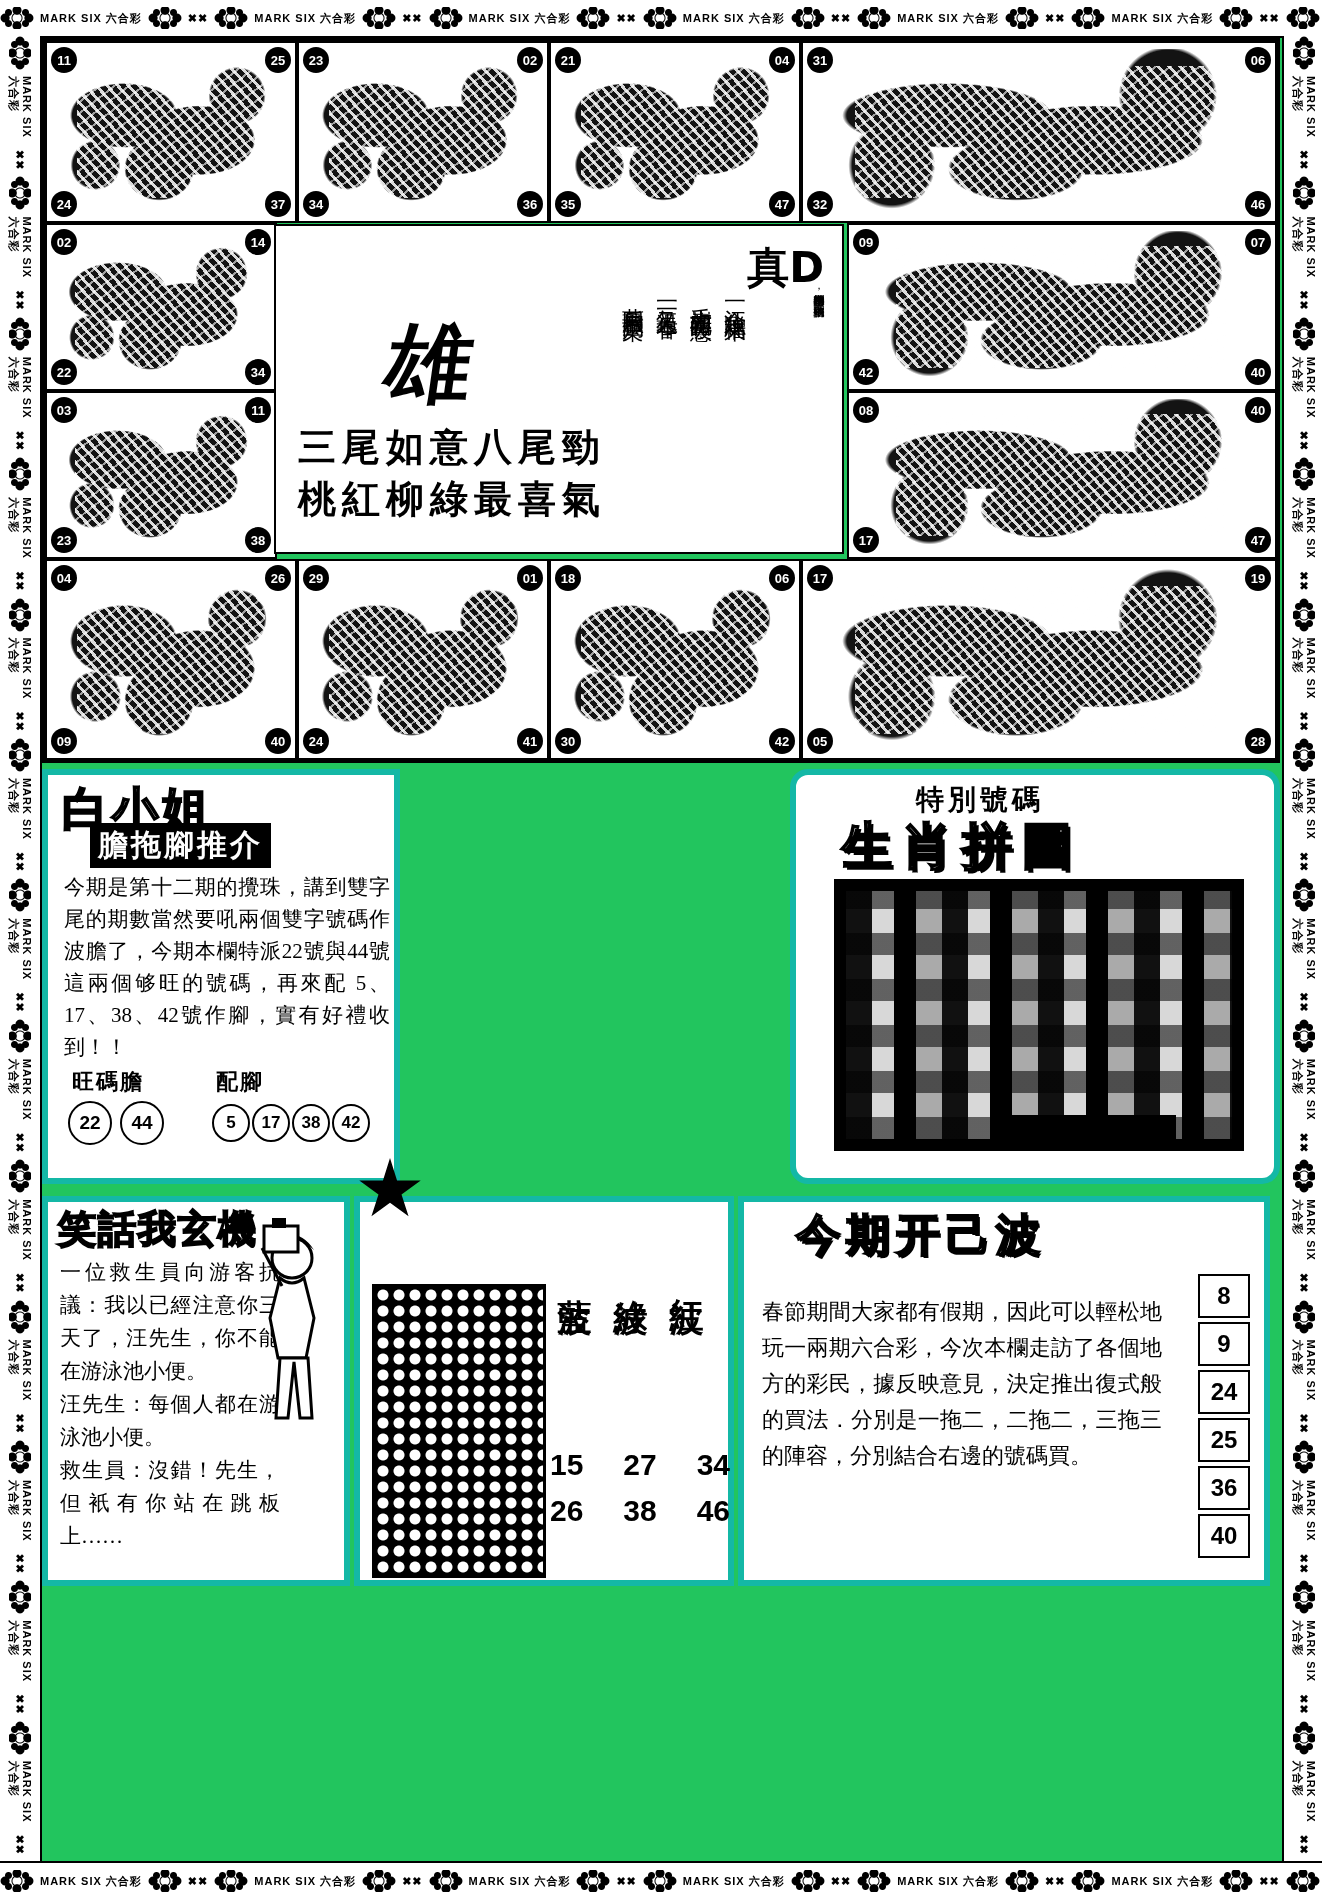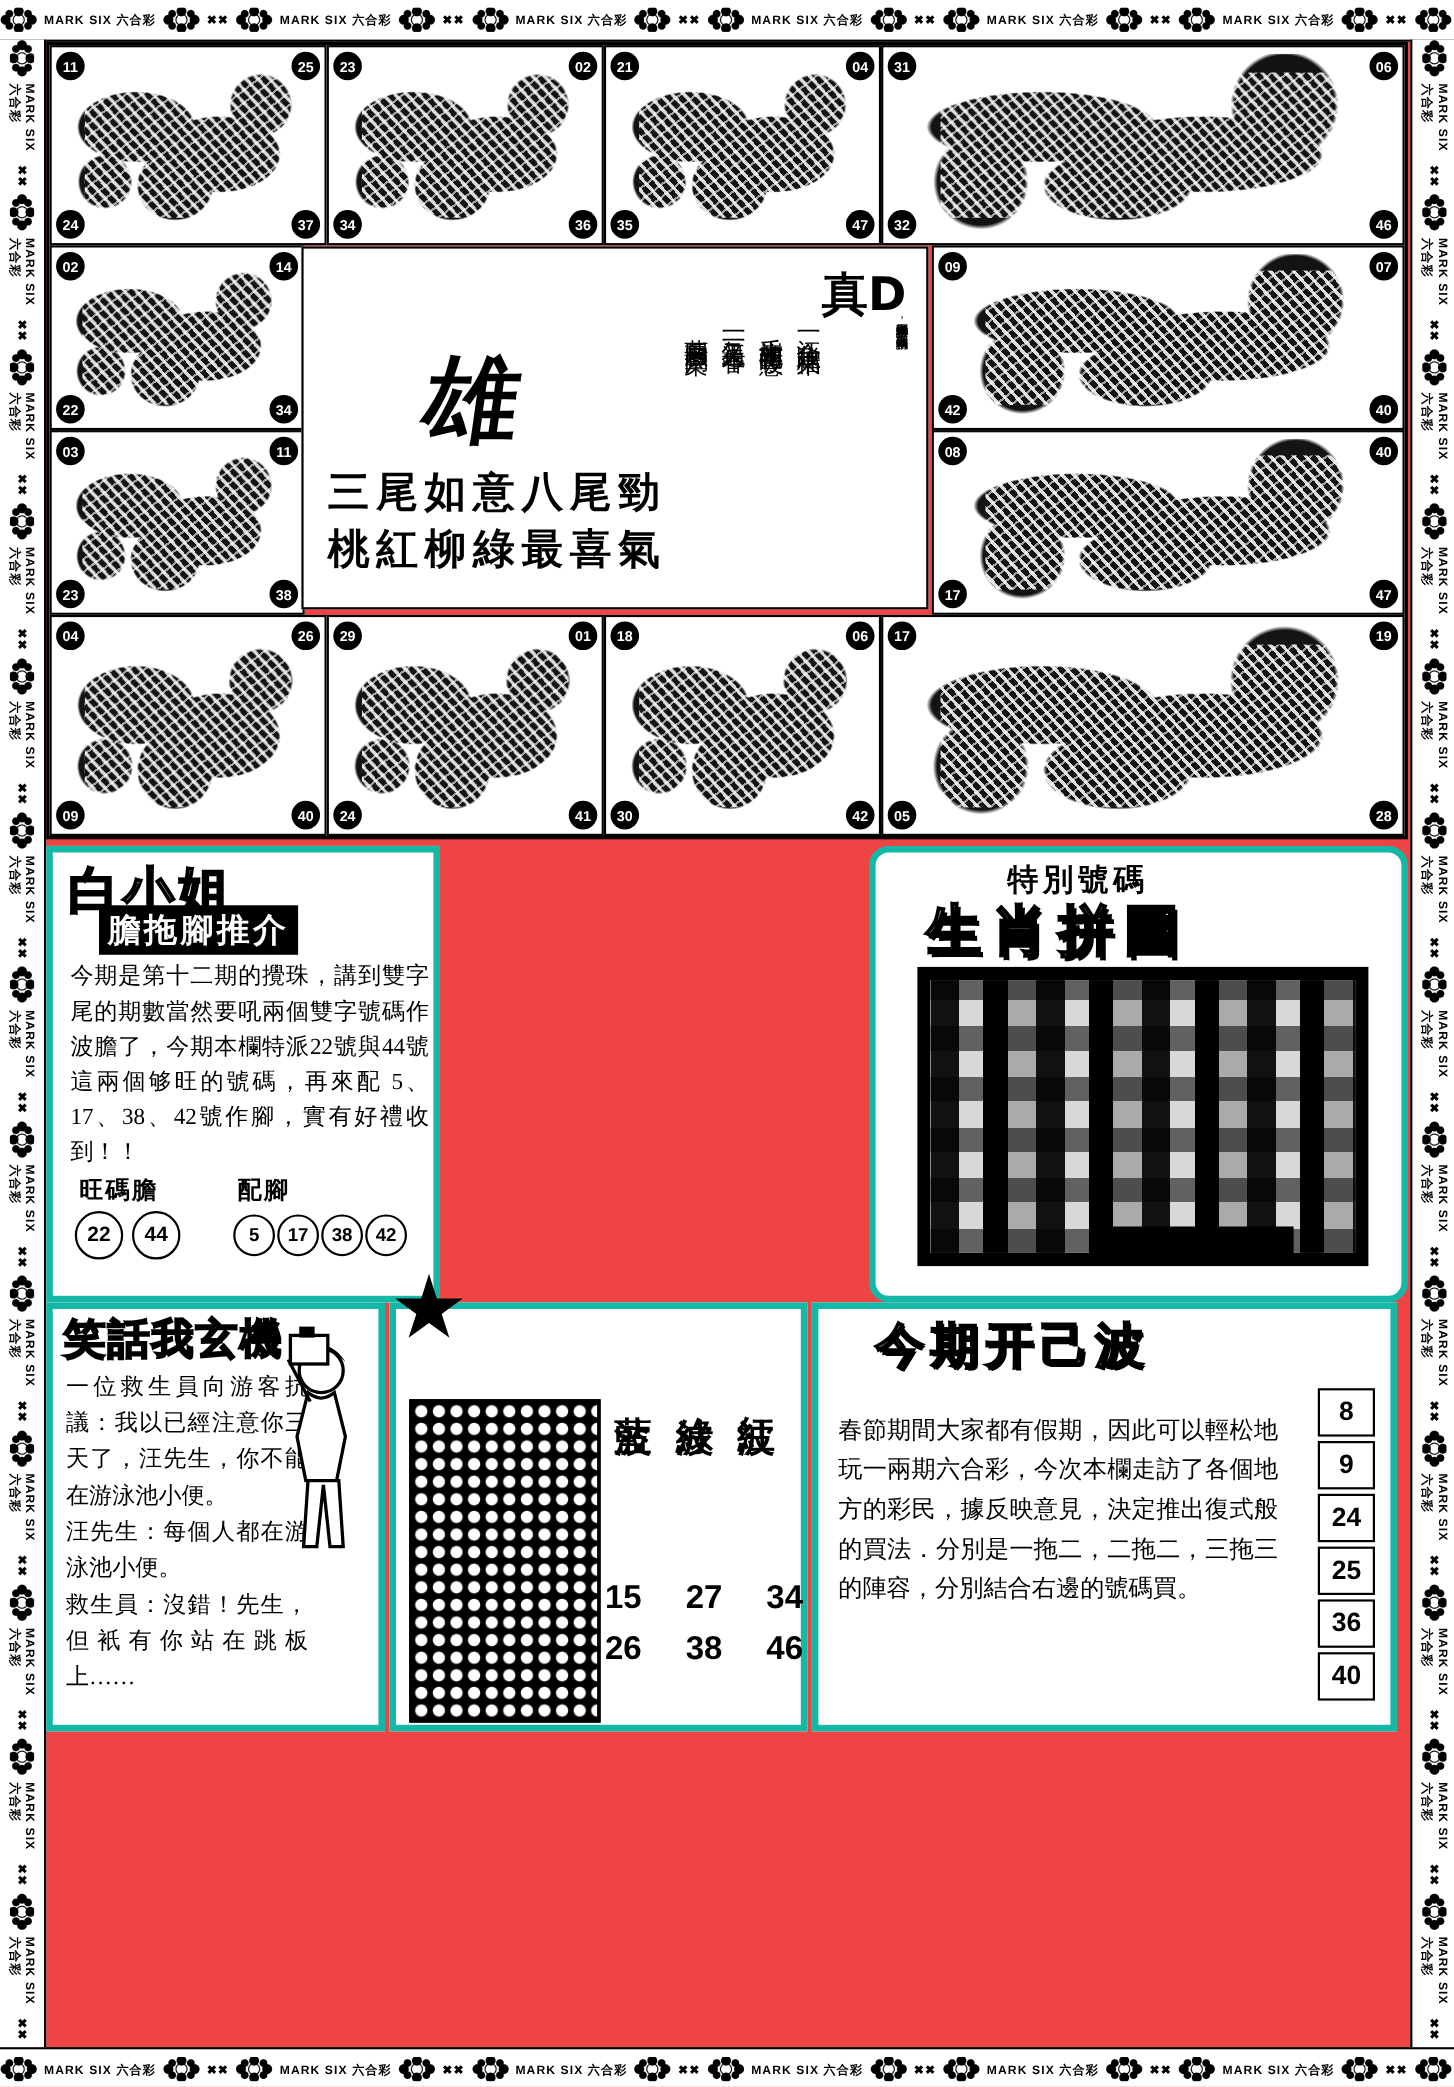--- a/index.html
+++ b/index.html
@@ -1,17 +1,17 @@
 <!DOCTYPE html>
 <html><head>
 <meta charset="utf-8">
 <style>
   html,body{margin:0;padding:0;background:#fff;}
   body{width:1322px;height:1897px;font-family:"Liberation Serif",serif;color:#000;overflow:hidden;}
-  #page{position:relative;width:1322px;height:1897px;background:#ef4444;}
+  #page{position:relative;width:1322px;height:1897px;background:#22c55e;}
 
   
   .border-strip{position:absolute;background:#fff;overflow:hidden;font-family:"Liberation Sans",sans-serif;font-weight:bold;}
   .strip-top{left:0;top:0;width:1322px;height:36px;border-bottom:2px solid #000;}
   .strip-bottom{left:0;top:1861px;width:1322px;height:36px;border-top:2px solid #000;}
   .strip-left{left:0;top:36px;width:40px;height:1825px;border-right:2px solid #000;}
   .strip-right{left:1282px;top:36px;width:40px;height:1825px;border-left:2px solid #000;}
   .hstrip-inner{display:flex;align-items:center;height:36px;white-space:nowrap;}
   .hstrip-inner span{font-size:11px;letter-spacing:1px;padding:0 6px;}
   .flower{display:inline-block;width:22px;height:22px;position:relative;flex:none;}
@@ -87,21 +87,21 @@
   .p3-t1{position:absolute;left:120px;top:6px;font-size:28px;font-weight:bold;letter-spacing:4px;}
   .p3-t2{position:absolute;left:46px;top:38px;font-size:50px;font-weight:bold;letter-spacing:10px;color:#fff;-webkit-text-stroke:2px #000;text-shadow:3px 3px 0 #000;}
   .p3-frame{position:absolute;left:38px;top:104px;width:410px;height:272px;border:12px solid #000;box-sizing:border-box;}
   .p3-img{position:absolute;inset:0;background:
      repeating-linear-gradient(90deg,#111 0 26px,#d8d8d8 26px 48px,#000 48px 70px,#aaa 70px 96px),
      repeating-linear-gradient(0deg,rgba(0,0,0,.55) 0 22px,rgba(255,255,255,.35) 22px 46px);
      background-blend-mode:multiply;}
   .p3-stand{position:absolute;left:150px;bottom:-2px;width:180px;height:26px;background:#000;}
 
   
-  .band2{position:relative;margin-top:0;width:1238px;height:390px;}
+  .band2{position:relative;margin-top:12px;width:1238px;height:390px;}
   .b1{left:0;top:0;width:308px;height:390px;}
   .b2{left:312px;top:0;width:380px;height:390px;}
   .b3{left:696px;top:0;width:532px;height:390px;padding-left:12px;}
 
   .b1-title{position:absolute;left:10px;top:2px;font-size:38px;font-weight:bold;letter-spacing:2px;color:#fff;-webkit-text-stroke:2px #000;}
   .b1-body{position:absolute;left:12px;top:54px;width:220px;font-size:21px;line-height:33px;text-align:justify;}
   .lady{position:absolute;right:4px;top:14px;width:104px;height:250px;}
 
   .b2-title{position:absolute;left:10px;top:4px;font-size:46px;font-weight:bold;letter-spacing:0px;color:#fff;-webkit-text-stroke:2px #000;text-shadow:3px 3px 0 #000;}
   .b2-grid{position:absolute;left:12px;top:82px;width:168px;height:288px;border:3px solid #000;background:#000;

